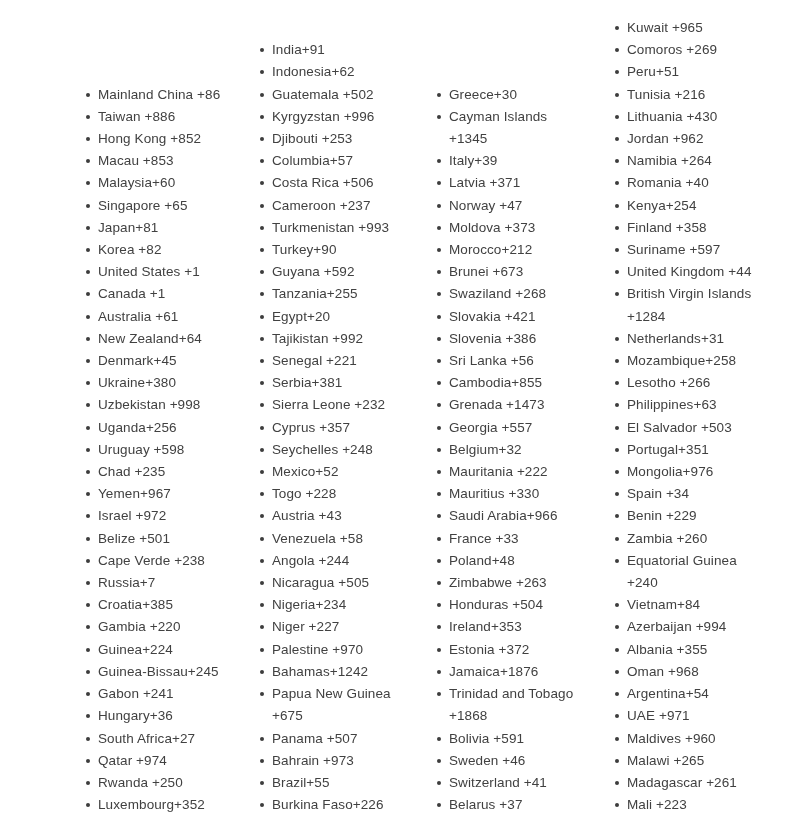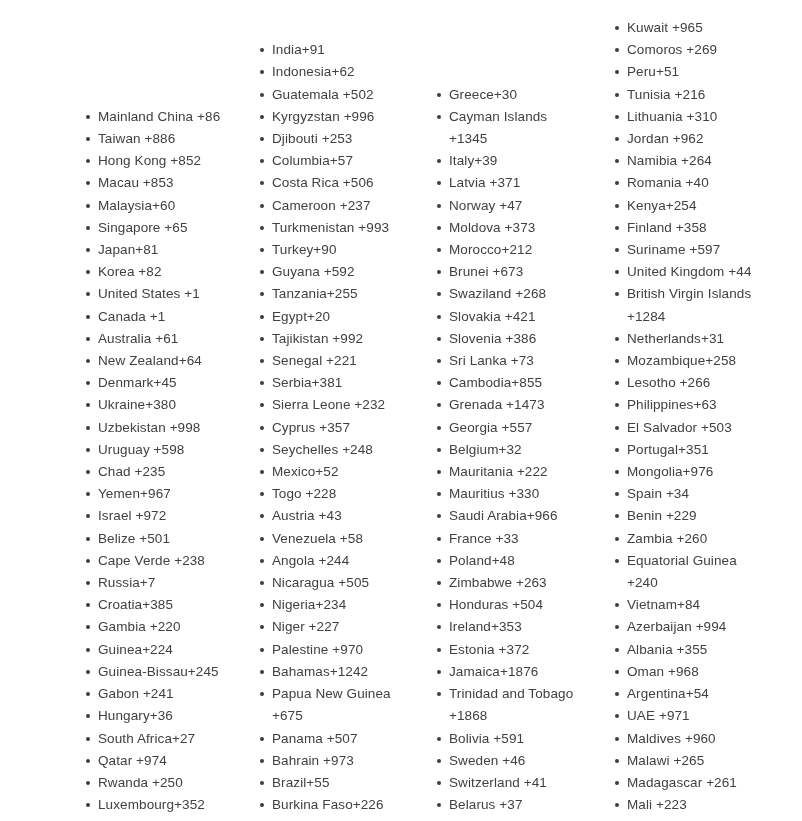--- a/index.html
+++ b/index.html
@@ -63,20 +63,21 @@
       <li class="country-item"><span class="bullet"></span><span class="label">Singapore +65</span></li>
       <li class="country-item"><span class="bullet"></span><span class="label">Japan+81</span></li>
       <li class="country-item"><span class="bullet"></span><span class="label">Korea +82</span></li>
       <li class="country-item"><span class="bullet"></span><span class="label">United States +1</span></li>
       <li class="country-item"><span class="bullet"></span><span class="label">Canada +1</span></li>
       <li class="country-item"><span class="bullet"></span><span class="label">Australia +61</span></li>
       <li class="country-item"><span class="bullet"></span><span class="label">New Zealand+64</span></li>
       <li class="country-item"><span class="bullet"></span><span class="label">Denmark+45</span></li>
       <li class="country-item"><span class="bullet"></span><span class="label">Ukraine+380</span></li>
       <li class="country-item"><span class="bullet"></span><span class="label">Uzbekistan +998</span></li>
+      <li class="country-item"><span class="bullet"></span><span class="label">Uganda+256</span></li>
       <li class="country-item"><span class="bullet"></span><span class="label">Uruguay +598</span></li>
       <li class="country-item"><span class="bullet"></span><span class="label">Chad +235</span></li>
       <li class="country-item"><span class="bullet"></span><span class="label">Yemen+967</span></li>
       <li class="country-item"><span class="bullet"></span><span class="label">Israel +972</span></li>
       <li class="country-item"><span class="bullet"></span><span class="label">Belize +501</span></li>
       <li class="country-item"><span class="bullet"></span><span class="label">Cape Verde +238</span></li>
       <li class="country-item"><span class="bullet"></span><span class="label">Russia+7</span></li>
       <li class="country-item"><span class="bullet"></span><span class="label">Croatia+385</span></li>
       <li class="country-item"><span class="bullet"></span><span class="label">Gambia +220</span></li>
       <li class="country-item"><span class="bullet"></span><span class="label">Guinea+224</span></li>
@@ -131,21 +132,21 @@
 +1345</span></li>
       <li class="country-item"><span class="bullet"></span><span class="label">Italy+39</span></li>
       <li class="country-item"><span class="bullet"></span><span class="label">Latvia +371</span></li>
       <li class="country-item"><span class="bullet"></span><span class="label">Norway +47</span></li>
       <li class="country-item"><span class="bullet"></span><span class="label">Moldova +373</span></li>
       <li class="country-item"><span class="bullet"></span><span class="label">Morocco+212</span></li>
       <li class="country-item"><span class="bullet"></span><span class="label">Brunei +673</span></li>
       <li class="country-item"><span class="bullet"></span><span class="label">Swaziland +268</span></li>
       <li class="country-item"><span class="bullet"></span><span class="label">Slovakia +421</span></li>
       <li class="country-item"><span class="bullet"></span><span class="label">Slovenia +386</span></li>
-      <li class="country-item"><span class="bullet"></span><span class="label">Sri Lanka +73</span></li>
+      <li class="country-item"><span class="bullet"></span><span class="label">Sri Lanka +56</span></li>
       <li class="country-item"><span class="bullet"></span><span class="label">Cambodia+855</span></li>
       <li class="country-item"><span class="bullet"></span><span class="label">Grenada +1473</span></li>
       <li class="country-item"><span class="bullet"></span><span class="label">Georgia +557</span></li>
       <li class="country-item"><span class="bullet"></span><span class="label">Belgium+32</span></li>
       <li class="country-item"><span class="bullet"></span><span class="label">Mauritania +222</span></li>
       <li class="country-item"><span class="bullet"></span><span class="label">Mauritius +330</span></li>
       <li class="country-item"><span class="bullet"></span><span class="label">Saudi Arabia+966</span></li>
       <li class="country-item"><span class="bullet"></span><span class="label">France +33</span></li>
       <li class="country-item"><span class="bullet"></span><span class="label">Poland+48</span></li>
       <li class="country-item"><span class="bullet"></span><span class="label">Zimbabwe +263</span></li>
@@ -158,21 +159,21 @@
       <li class="country-item"><span class="bullet"></span><span class="label">Bolivia +591</span></li>
       <li class="country-item"><span class="bullet"></span><span class="label">Sweden +46</span></li>
       <li class="country-item"><span class="bullet"></span><span class="label">Switzerland +41</span></li>
       <li class="country-item"><span class="bullet"></span><span class="label">Belarus +37</span></li>
     </ul>
     <ul class="col">
       <li class="country-item"><span class="bullet"></span><span class="label">Kuwait +965</span></li>
       <li class="country-item"><span class="bullet"></span><span class="label">Comoros +269</span></li>
       <li class="country-item"><span class="bullet"></span><span class="label">Peru+51</span></li>
       <li class="country-item"><span class="bullet"></span><span class="label">Tunisia +216</span></li>
-      <li class="country-item"><span class="bullet"></span><span class="label">Lithuania +310</span></li>
+      <li class="country-item"><span class="bullet"></span><span class="label">Lithuania +430</span></li>
       <li class="country-item"><span class="bullet"></span><span class="label">Jordan +962</span></li>
       <li class="country-item"><span class="bullet"></span><span class="label">Namibia +264</span></li>
       <li class="country-item"><span class="bullet"></span><span class="label">Romania +40</span></li>
       <li class="country-item"><span class="bullet"></span><span class="label">Kenya+254</span></li>
       <li class="country-item"><span class="bullet"></span><span class="label">Finland +358</span></li>
       <li class="country-item"><span class="bullet"></span><span class="label">Suriname +597</span></li>
       <li class="country-item"><span class="bullet"></span><span class="label">United Kingdom +44</span></li>
       <li class="country-item"><span class="bullet"></span><span class="label">British Virgin Islands
 +1284</span></li>
       <li class="country-item"><span class="bullet"></span><span class="label">Netherlands+31</span></li>

